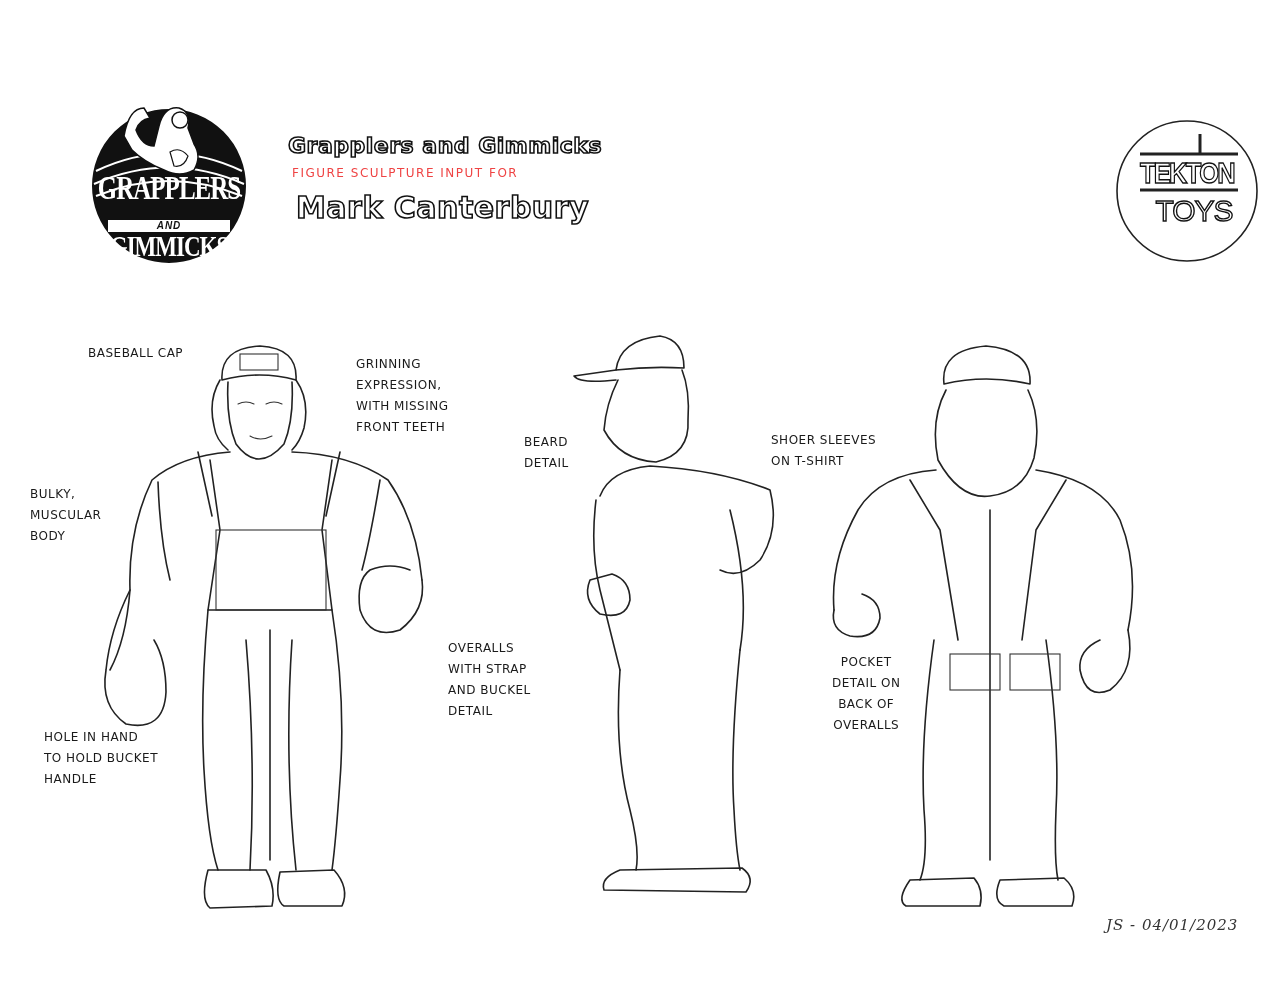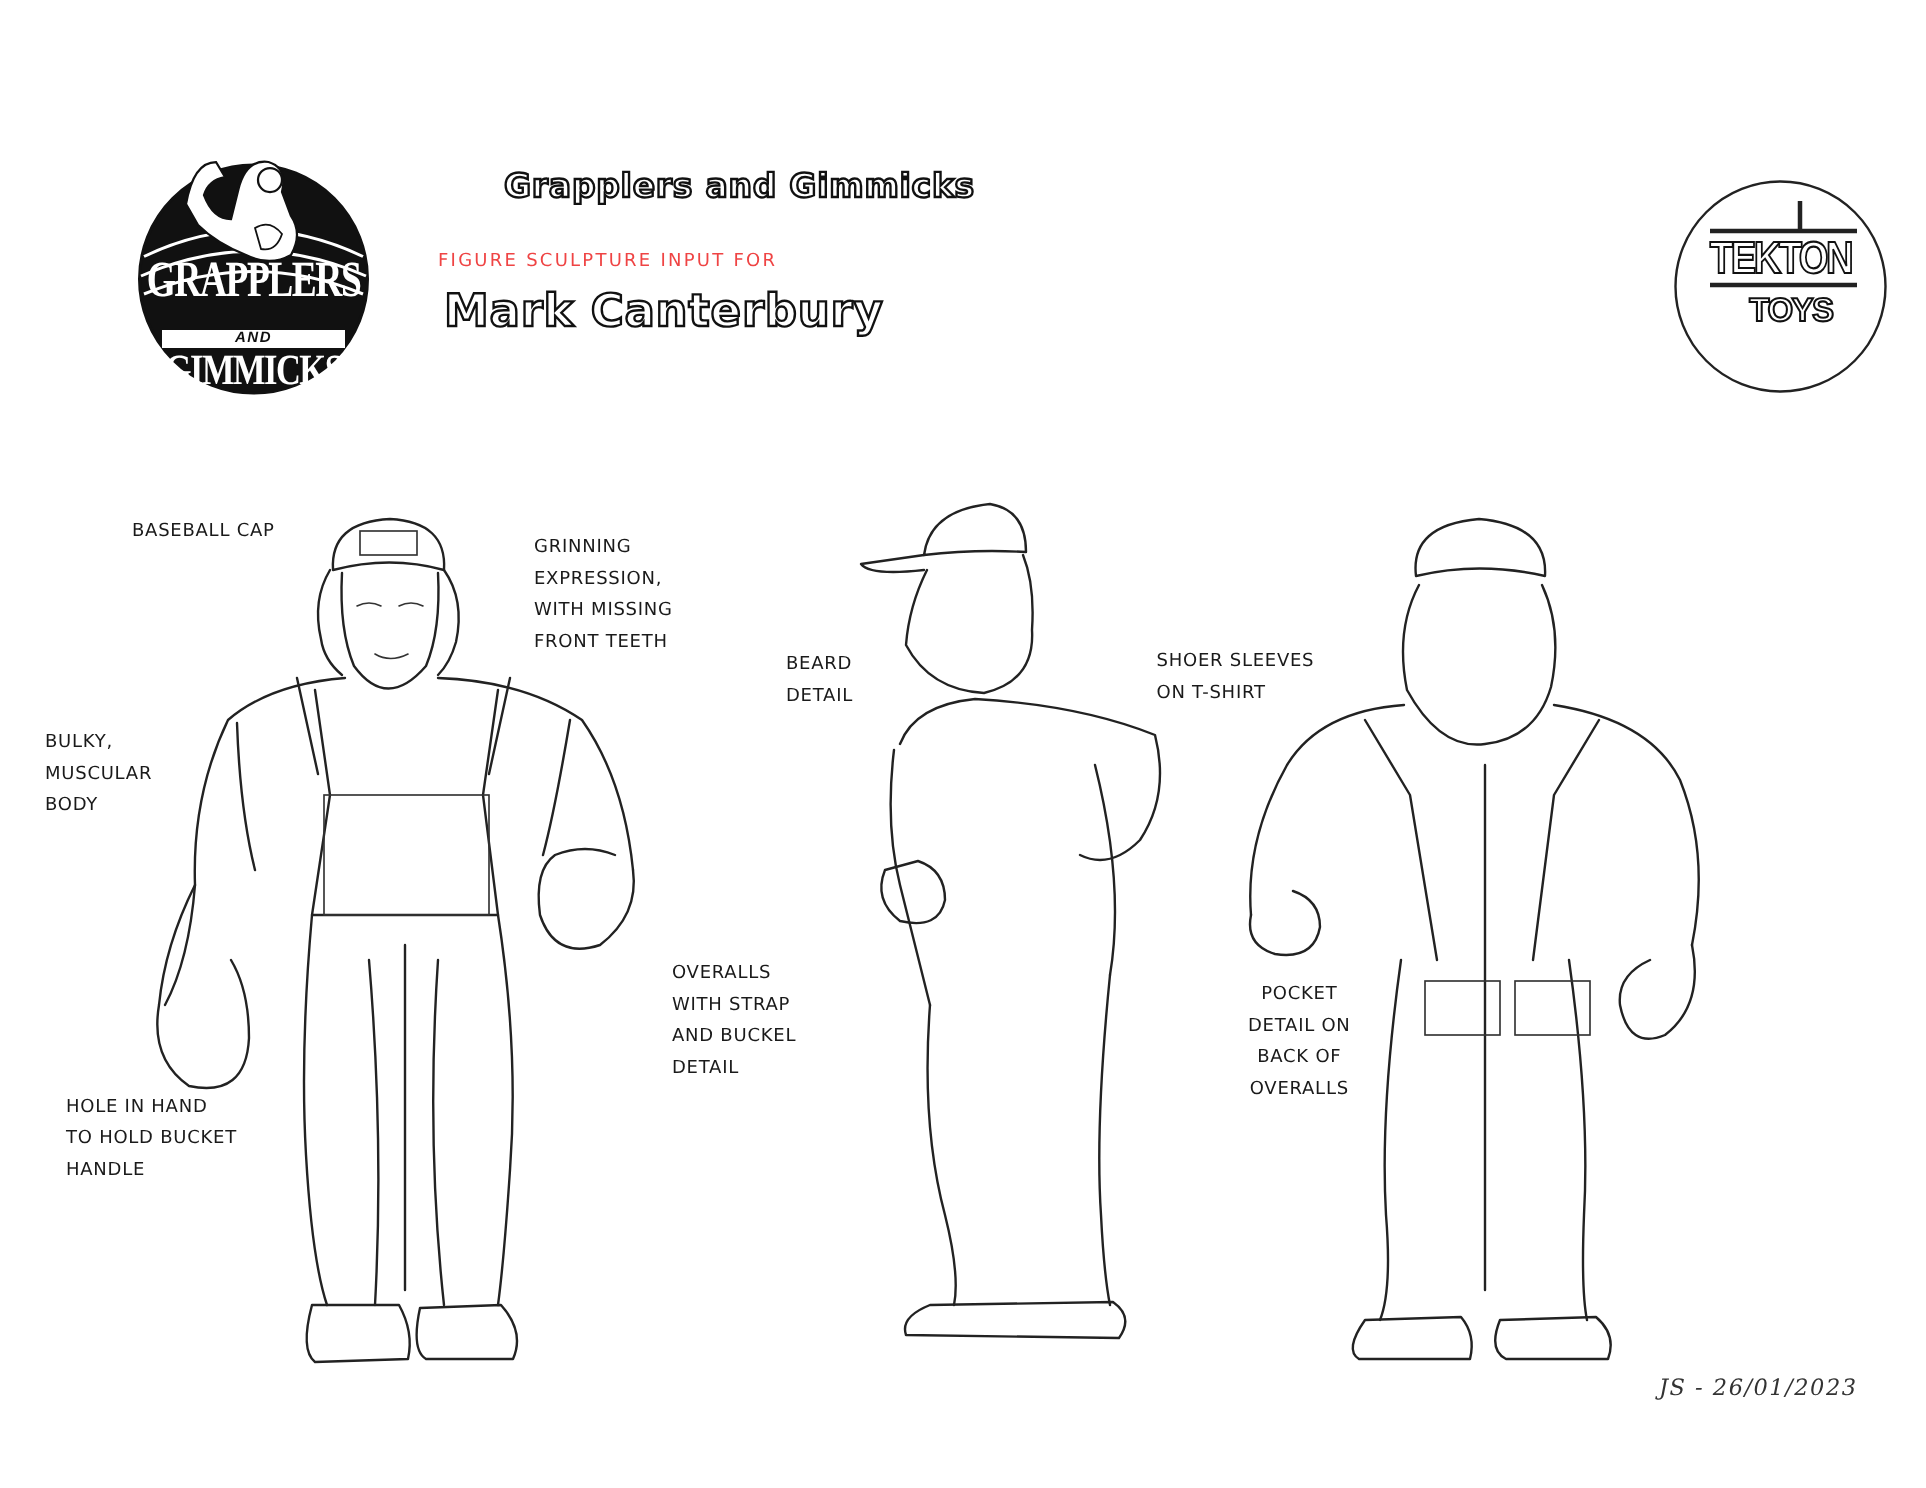--- a/index.html
+++ b/index.html
@@ -30,33 +30,33 @@
     <path d="M40 40 Q45 12 60 12 L66 22 Q55 24 52 34 Q58 50 70 50 L75 30 Q80 10 95 12 Q108 16 104 32 L110 48 Q118 60 110 74 Q96 82 80 74 Q60 66 48 54 Z" fill="#fff" stroke="#111" stroke-width="1.5"></path>
     <circle cx="96" cy="24" r="8" fill="#fff" stroke="#111" stroke-width="1.5"></circle>
     <path d="M86 56 Q96 50 104 60 Q100 72 90 70 Z" fill="none" stroke="#111" stroke-width="1.2"></path>
     <rect x="24" y="124" width="122" height="12" fill="#fff"></rect>
   </svg>
   <div class="abs" style="left:6px;top:78px;width:158px;text-align:center;font-family:'Liberation Serif',serif;font-weight:bold;font-size:25px;color:#fff;letter-spacing:-1px;transform:scaleY(1.35);">GRAPPLERS</div>
   <div class="abs" style="left:0;top:124px;width:170px;text-align:center;font-family:'Liberation Sans',sans-serif;font-weight:bold;font-size:10px;color:#111;letter-spacing:1px;font-style:italic;">AND</div>
   <div class="abs" style="left:6px;top:138px;width:158px;text-align:center;font-family:'Liberation Serif',serif;font-weight:bold;font-size:23px;color:#fff;letter-spacing:-1px;transform:scaleY(1.25);">GIMMICKS</div>
 </div>
 
-<div class="abs bubble" style="left:288px;top:112px;margin-left:48px;">Grapplers and Gimmicks</div>
+<div class="abs bubble" style="left:288px;top:133px;">Grapplers and Gimmicks</div>
 <div class="abs subtitle" style="left:292px;top:166px;">FIGURE SCULPTURE INPUT FOR</div>
 <div class="abs bubble" style="left:296px;top:190px;font-size:30px;">Mark Canterbury</div>
 
 <div class="abs" style="left:1112px;top:116px;width:150px;height:150px;">
   <svg width="150" height="150" viewBox="0 0 150 150">
     <circle cx="75" cy="75" r="70" fill="#fff" stroke="#222" stroke-width="1.6"></circle>
     <line x1="28" y1="38" x2="126" y2="38" stroke="#222" stroke-width="3"></line>
     <line x1="28" y1="74" x2="126" y2="74" stroke="#222" stroke-width="3"></line>
     <line x1="88" y1="18" x2="88" y2="38" stroke="#222" stroke-width="3"></line>
   </svg>
   <div class="abs" style="left:0;top:40px;width:150px;text-align:center;font-family:'Liberation Sans',sans-serif;font-weight:bold;font-size:30px;color:#fff;-webkit-text-stroke:1.4px #111;letter-spacing:-2px;transform:scaleX(0.85);">TEKTON</div>
-  <div class="abs" style="left:22px;top:78px;width:120px;text-align:center;font-family:'Liberation Sans',sans-serif;font-weight:bold;font-size:22px;color:#fff;-webkit-text-stroke:1.4px #111;letter-spacing:-1px;">TOYS</div>
+  <div class="abs" style="left:22px;top:78px;width:120px;text-align:center;font-family:'Liberation Sans',sans-serif;font-weight:normal;font-size:30px;color:#fff;-webkit-text-stroke:1.4px #111;letter-spacing:-1px;">TOYS</div>
 </div>
 
 <svg style="left:70px;top:340px;" width="470" height="580" viewBox="0 0 470 580">
 
   <path class="ln" d="M152 40 Q150 8 190 6 Q228 8 226 40 Q190 30 152 40 Z"></path>
   <rect class="ln2" x="170" y="14" width="38" height="16"></rect>
 
   <path class="ln" d="M150 40 Q138 60 144 86 Q146 100 158 110 M226 40 Q240 60 234 88 Q230 102 222 110"></path>
   <path class="ln" d="M158 42 Q156 80 166 104 Q188 134 214 104 Q224 80 222 42"></path>
   <path class="ln2" d="M168 64 Q176 60 184 64 M196 64 Q204 60 212 64 M180 96 Q190 102 202 96"></path>
@@ -137,13 +137,13 @@
   <span>TO HOLD BUCKET</span>
   <span>HANDLE</span>
 </div>
 <div class="note" style="left:832px;top:652px;text-align:center;">
   <span>POCKET</span>
   <span>DETAIL ON</span>
   <span>BACK OF</span>
   <span>OVERALLS</span>
 </div>
 
-<div class="abs sig" style="left:1106px;top:916px;">JS - 26/01/2023</div>
+<div class="abs sig" style="left:1106px;top:916px;">JS - 04/01/2023</div>
 
 </body></html>

